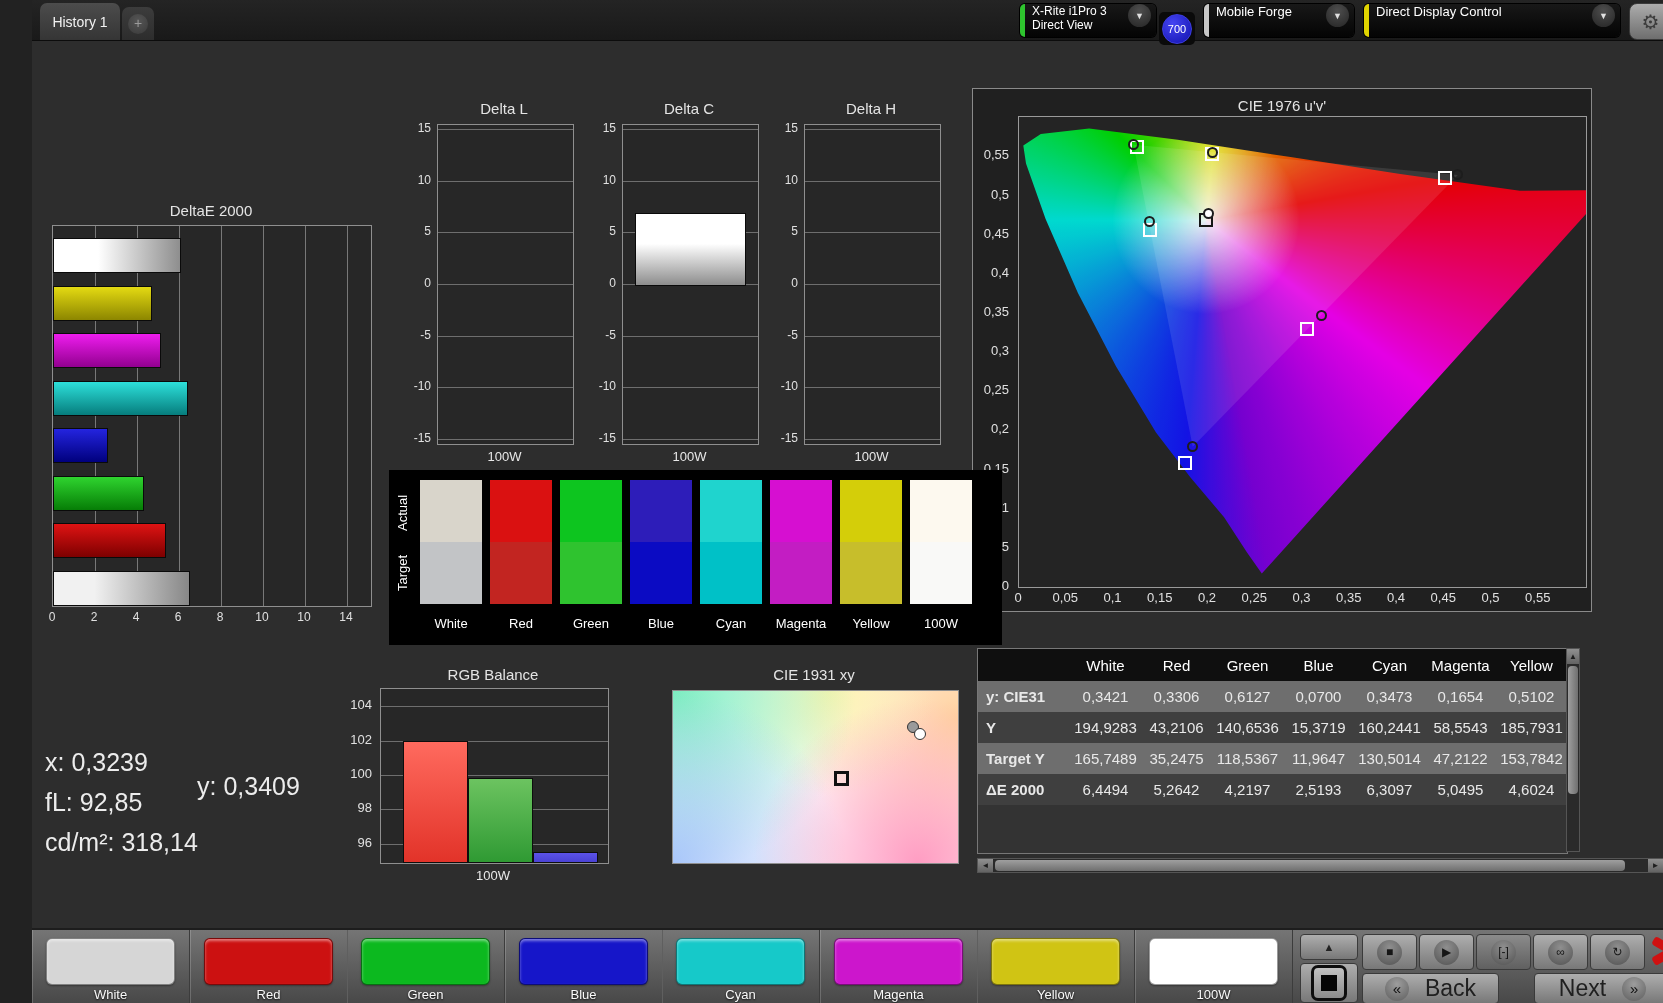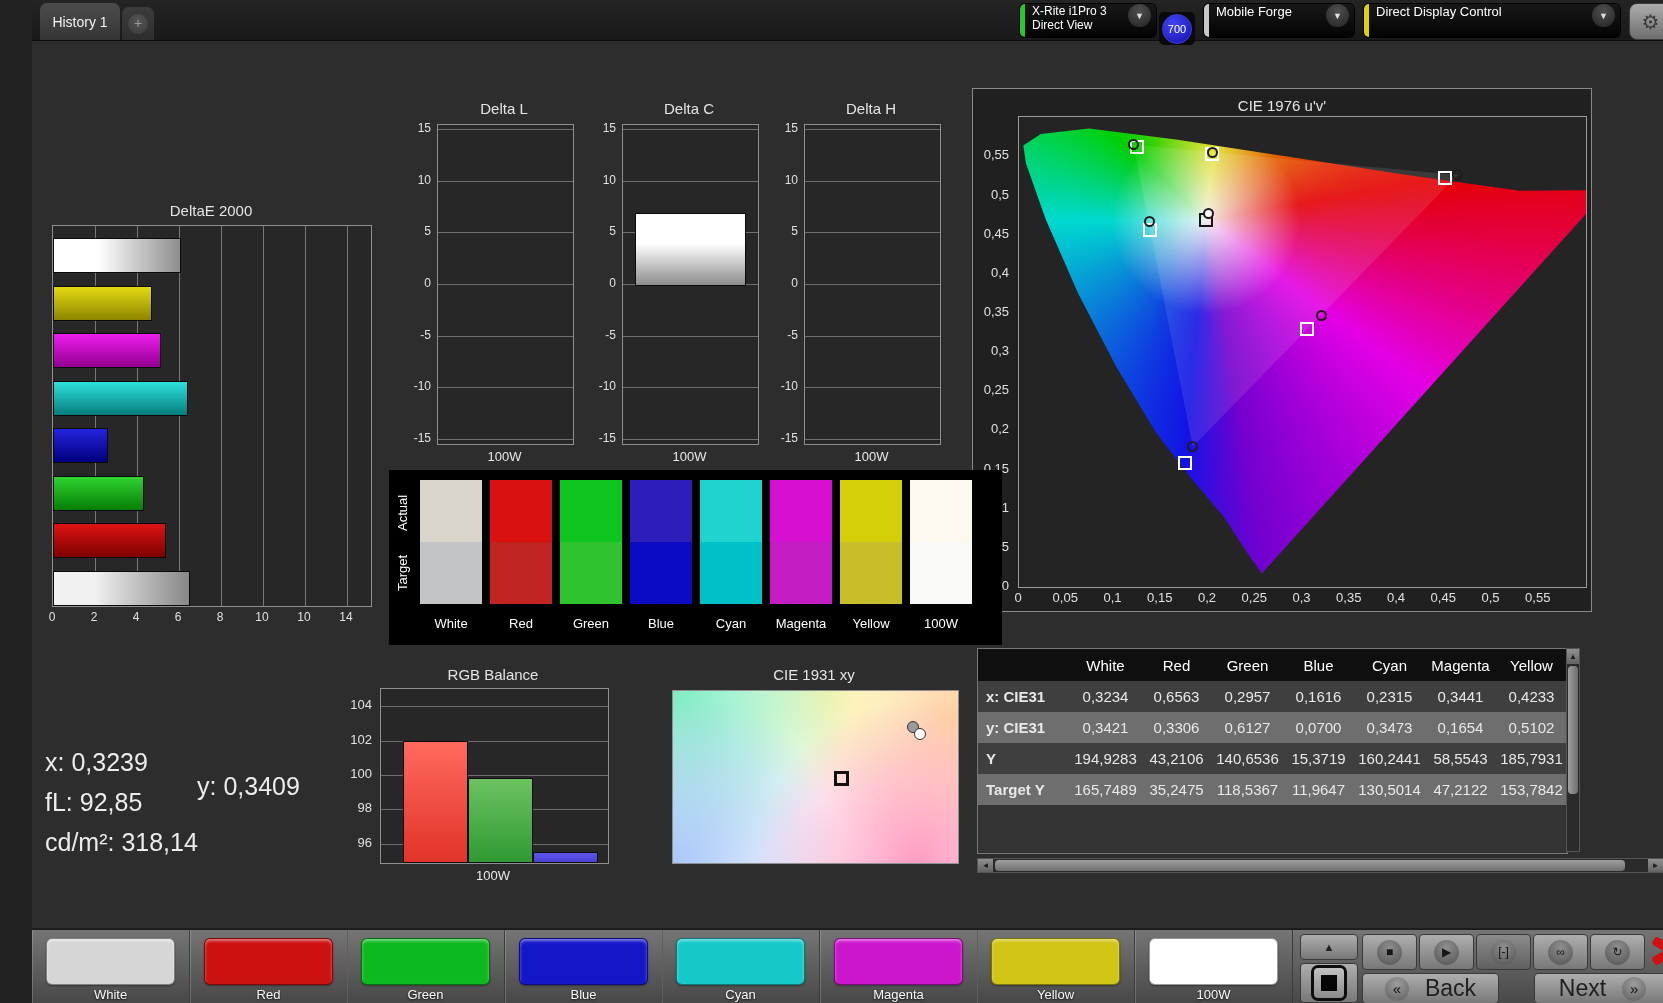--- a/index.html
+++ b/index.html
@@ -363,30 +363,20 @@
       <div class="trow head">
         <div class="c"></div>
         <div class="c">White</div>
         <div class="c">Red</div>
         <div class="c">Green</div>
         <div class="c">Blue</div>
         <div class="c">Cyan</div>
         <div class="c">Magenta</div>
         <div class="c">Yellow</div>
       </div>
-      <div class="trow r-dark">
-        <div class="c rl">x: CIE31</div>
-        <div class="c">0,3234</div>
-        <div class="c">0,6563</div>
-        <div class="c">0,2957</div>
-        <div class="c">0,1616</div>
-        <div class="c">0,2315</div>
-        <div class="c">0,3441</div>
-        <div class="c">0,4233</div>
-      </div>
       <div class="trow r-light">
         <div class="c rl">y: CIE31</div>
         <div class="c">0,3421</div>
         <div class="c">0,3306</div>
         <div class="c">0,6127</div>
         <div class="c">0,0700</div>
         <div class="c">0,3473</div>
         <div class="c">0,1654</div>
         <div class="c">0,5102</div>
       </div>
@@ -403,20 +393,30 @@
       <div class="trow r-light">
         <div class="c rl">Target Y</div>
         <div class="c">165,7489</div>
         <div class="c">35,2475</div>
         <div class="c">118,5367</div>
         <div class="c">11,9647</div>
         <div class="c">130,5014</div>
         <div class="c">47,2122</div>
         <div class="c">153,7842</div>
       </div>
+      <div class="trow r-dark">
+        <div class="c rl">ΔE 2000</div>
+        <div class="c">6,4494</div>
+        <div class="c">5,2642</div>
+        <div class="c">4,2197</div>
+        <div class="c">2,5193</div>
+        <div class="c">6,3097</div>
+        <div class="c">5,0495</div>
+        <div class="c">4,6024</div>
+      </div>
     </div>
   <div class="vscroll">
     <div class="arr">▲</div>
     <div class="thumb"></div>
   </div>
   <div class="hscroll">
     <div class="arr" style="left:0;">◄</div>
     <div class="thumb"></div>
     <div class="arr" style="right:0;">►</div>
   </div>

